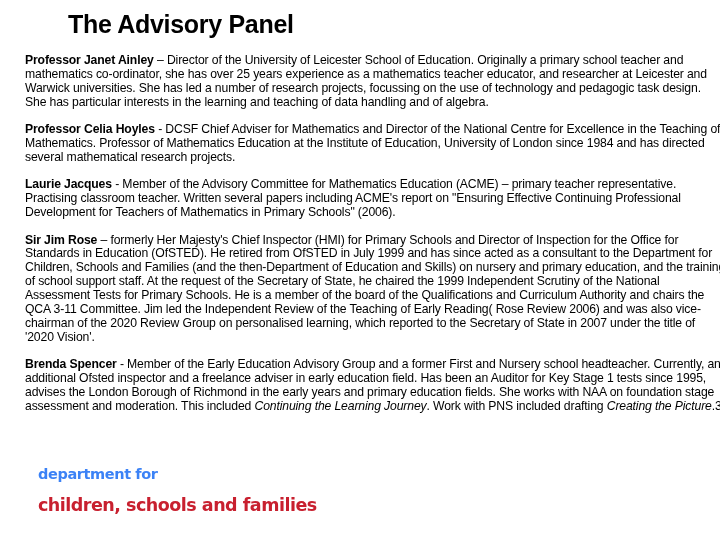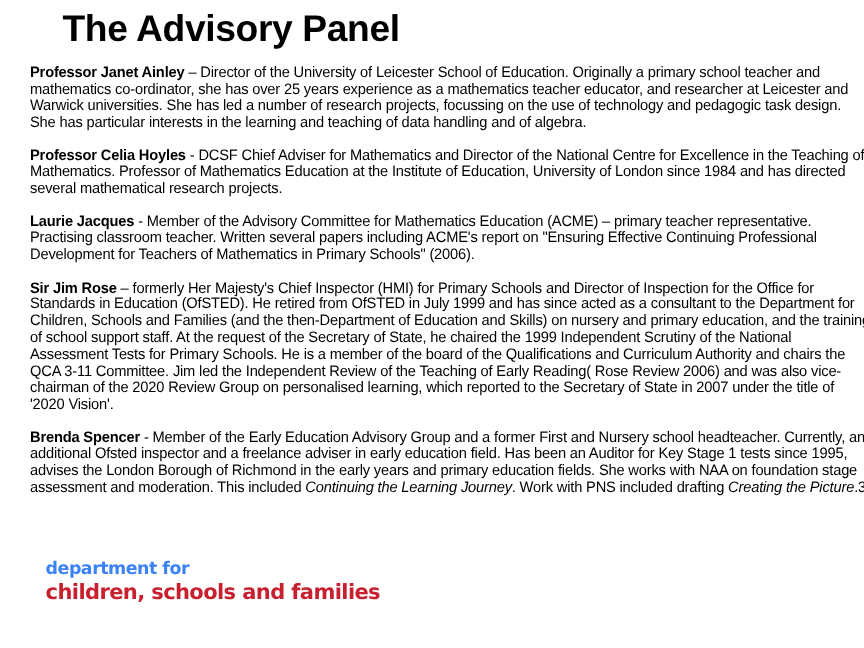--- a/index.html
+++ b/index.html
@@ -10,23 +10,23 @@
     body {
       width: 720px;
       height: 540px;
       position: relative;
       overflow: hidden;
       font-family: "Liberation Sans", sans-serif;
       color: #000000;
     }
     .title {
       position: absolute;
-      left: 52px;
+      left: 68px;
       top: 6px;
-      font-size: 31px;
+      font-size: 25px;
       font-weight: bold;
       letter-spacing: -0.3px;
       margin: 0;
       line-height: 36px;
     }
     .content {
       position: absolute;
       left: 25px;
       top: 54px;
       width: 700px;
@@ -61,21 +61,21 @@
       font-size: 14.5px;
       font-weight: bold;
       letter-spacing: -0.4px;
     }
     .logo .line2 {
       display: block;
       color: #c8202f;
       font-size: 17.5px;
       font-weight: bold;
       letter-spacing: -0.5px;
-      margin-top: 4px;
+      margin-top: 15px;
     }
   </style>
 </head>
 <body>
 
 <h1 class="title">The Advisory Panel</h1>
 
 <div class="content">
 
   <p class="entry">

